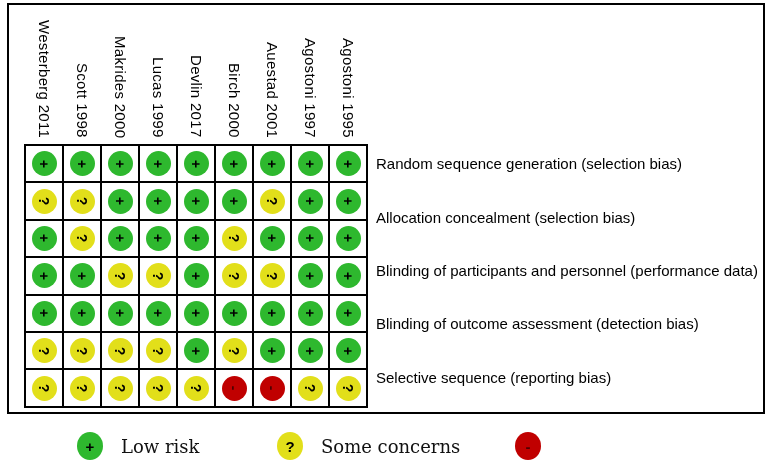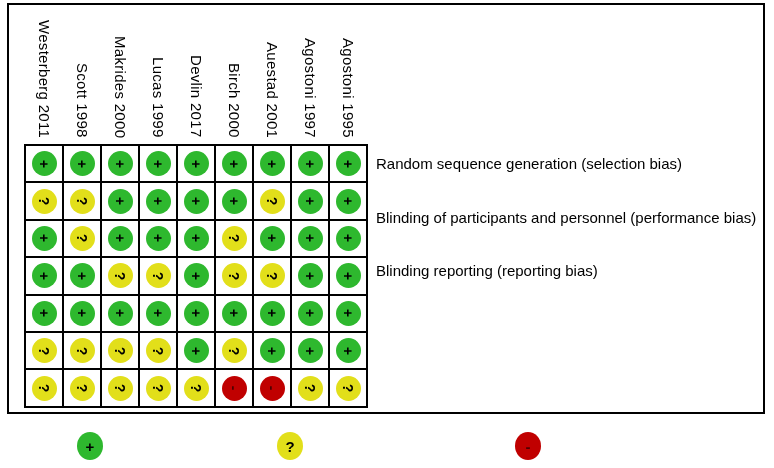--- a/index.html
+++ b/index.html
@@ -426,34 +426,38 @@
           </div>
         </div>
         <div class="cell">
           <div class="circle" style="background: rgb(226, 223, 26);">
             <span class="sym">?</span>
           </div>
         </div>
       </div>
     <div class="row-labels">
         <div class="row-label">Random sequence generation (selection bias)</div>
-        <div class="row-label">Blinding of participants and personnel (performance bias)</div>
-        <div class="row-label">Blinding reporting (reporting bias)</div>
+        <div class="row-label">Allocation concealment (selection bias)</div>
+        <div class="row-label">Blinding of participants and personnel (performance data)</div>
+        <div class="row-label">Blinding of outcome assessment (detection bias)</div>
+        <div class="row-label">Selective sequence (reporting bias)</div>
       </div>
   </div>
   <div class="legend">
       <div class="legend-item">
         <div class="legend-circle" style="background: rgb(46, 184, 46);">
           <span class="legend-sym">+</span>
         </div>
+        <span class="legend-label">Low risk</span>
       </div>
       <div class="legend-item">
         <div class="legend-circle" style="background: rgb(226, 223, 26);">
           <span class="legend-sym">?</span>
         </div>
+        <span class="legend-label">Some concerns</span>
       </div>
       <div class="legend-item">
         <div class="legend-circle" style="background: rgb(192, 0, 0);">
           <span class="legend-sym high">-</span>
         </div>
       </div>
     </div>
 </div>
 
 </body></html>

